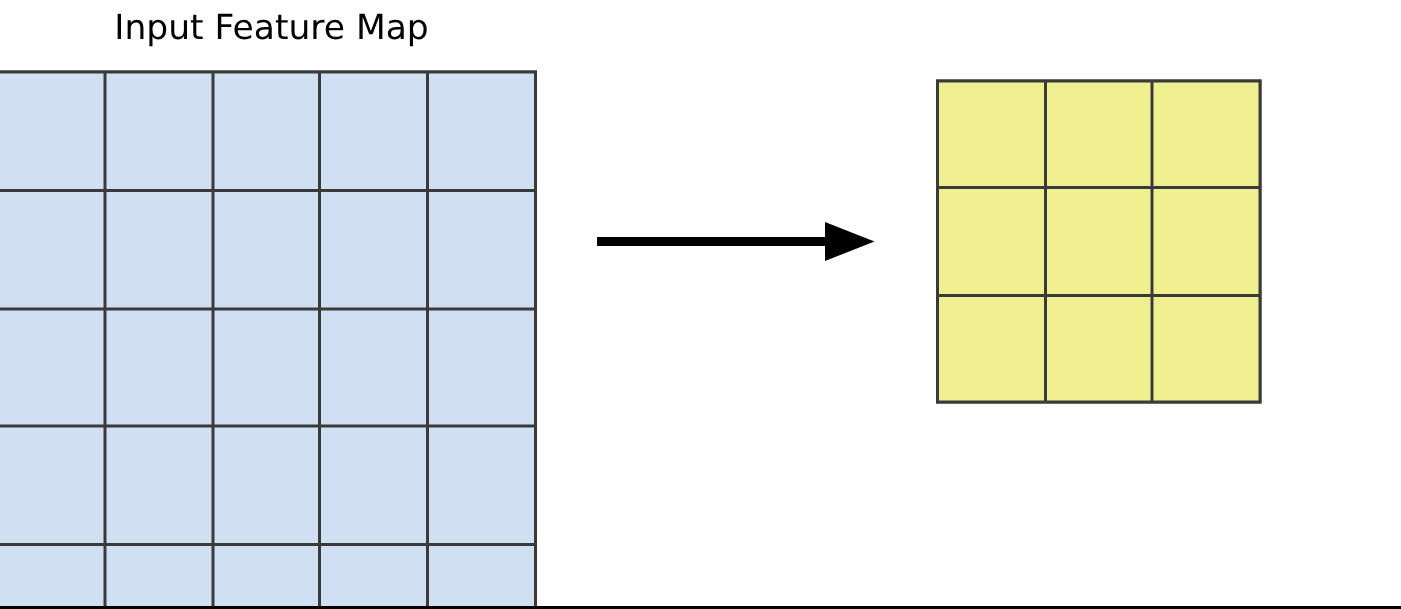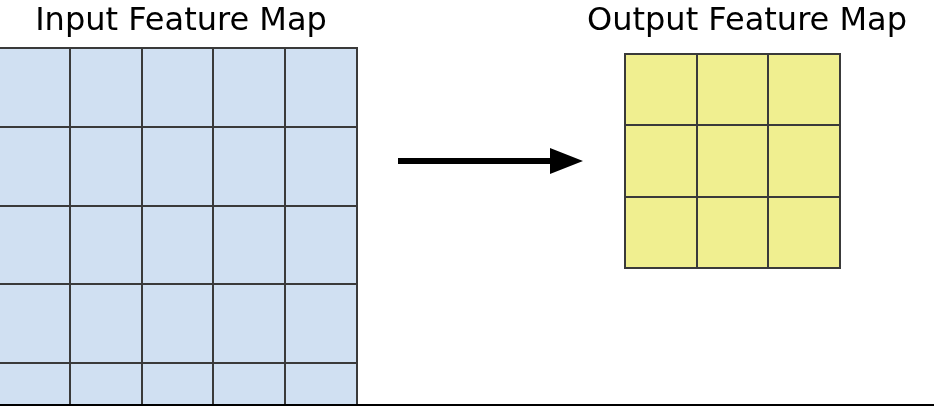--- a/index.html
+++ b/index.html
@@ -16,21 +16,21 @@
     height: 406px;
     background: #ffffff;
     overflow: hidden;
     box-sizing: border-box;
     border-bottom: 2px solid #000000;
   }
 
   
   .title {
     position: absolute;
-    font-size: 32px;
+    font-size: 23px;
     line-height: 34px;
     color: #000000;
     white-space: nowrap;
     font-weight: 400;
     letter-spacing: 0px;
     text-align: center;
   }
   #input-title {
     left: 0px;
     top: 2px;
@@ -126,21 +126,20 @@
     <div class="cell" style="background: rgb(208, 224, 242);"></div>
     <div class="cell" style="background: rgb(208, 224, 242);"></div>
     <div class="cell" style="background: rgb(208, 224, 242);"></div>
     <div class="cell" style="background: rgb(208, 224, 242);"></div>
   </div>
 
   <svg id="arrow" viewBox="0 0 200 46">
     <path d="M 8,20 L 160,20 L 160,10 L 193,23 L 160,36 L 160,26 L 8,26 Z" fill="#000000" stroke="none"></path>
   </svg>
 
-  <div id="output-title" class="title">Output Feature Map</div>
 
   <div id="output-grid" class="grid" style="background: rgb(58, 58, 58); border-color: rgb(58, 58, 58);">
     <div class="cell" style="background: rgb(240, 239, 144);"></div>
     <div class="cell" style="background: rgb(240, 239, 144);"></div>
     <div class="cell" style="background: rgb(240, 239, 144);"></div>
 
     <div class="cell" style="background: rgb(240, 239, 144);"></div>
     <div class="cell" style="background: rgb(240, 239, 144);"></div>
     <div class="cell" style="background: rgb(240, 239, 144);"></div>
 

